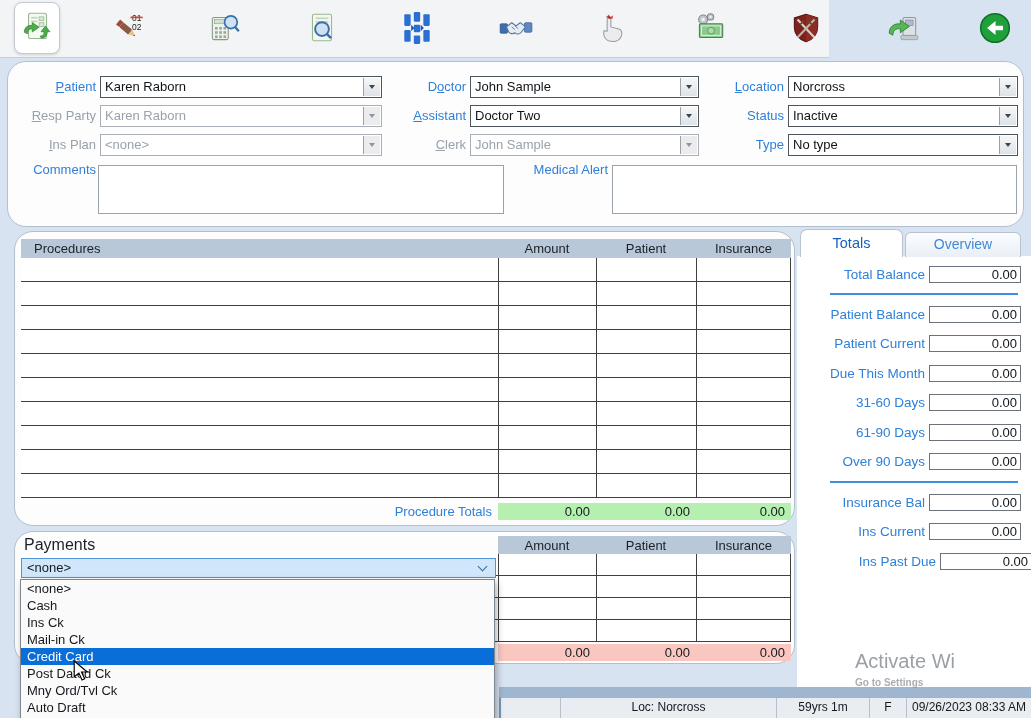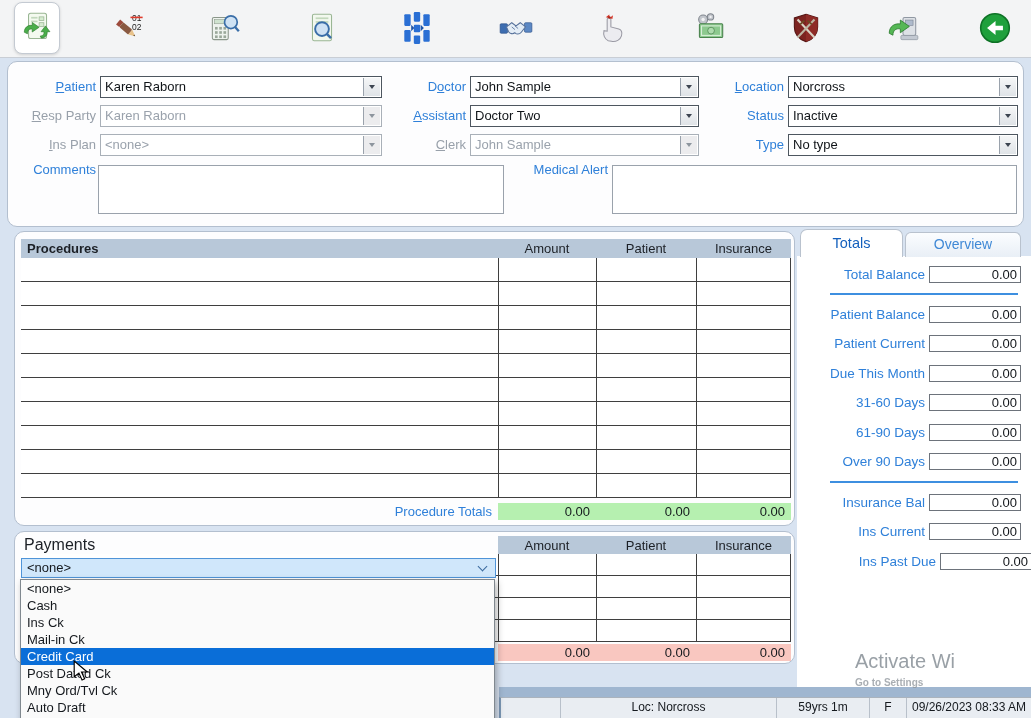--- a/index.html
+++ b/index.html
@@ -4,44 +4,44 @@
 <style>
   * { box-sizing: border-box; margin: 0; padding: 0; }
   html,body { width:1031px; height:718px; overflow:hidden; }
   body {
     position:relative;
     background:#d8e3f1;
     font-family:"Liberation Sans", sans-serif;
     color:#15191e;
   }
   
-  .toolbar{position:absolute;left:0;top:0;width:1031px;height:58px;background:#f3f4f5;border-bottom:1px solid #c9ced5;z-index:2;}
+  .toolbar{position:absolute;left:0;top:0;width:829px;height:58px;background:#f3f4f5;border-bottom:1px solid #c9ced5;z-index:2;}
   .tb-btn{position:absolute;top:5px;width:46px;height:46px;display:flex;align-items:center;justify-content:center;cursor:pointer;}
   .tb-btn.selected{top:2px;height:52px;background:#fff;border:1px solid #c4cad2;border-radius:8px;box-shadow:0 1px 3px rgba(0,0,0,.15);}
   .tb-btn svg{width:36px;height:36px;}
   
-  .panel{position:absolute;background:#fdfdfe;border:1.5px solid #b3bfcf;border-radius:10px;}
+  .panel{position:absolute;background:#fdfdfe;border:1.5px solid #b3bfcf;border-radius:19px;}
   #patient-panel{left:7px;top:61px;width:1017px;height:166px;}
   #procedures-panel{left:14px;top:231px;width:781px;height:295px;}
   #payments-panel{left:14px;top:531px;width:781px;height:133px;}
   
   .flabel{position:absolute;font-size:13px;color:#2f80d9;text-align:right;line-height:22px;white-space:nowrap;}
   .flabel.dis{color:#98a0aa;}
   .combo{position:absolute;height:22px;border:1px solid #4d565f;background:#fff;}
   .combo .val{position:absolute;left:4px;top:0;right:20px;line-height:20px;font-size:13px;color:#101418;white-space:nowrap;overflow:hidden;}
   .combo .btn{position:absolute;right:1px;top:1px;bottom:1px;width:17px;background:linear-gradient(#f5f6f7,#dfe3e7);border-left:1px solid #9aa2ac;display:flex;align-items:center;justify-content:center;}
   .tri{width:0;height:0;border-left:3.5px solid transparent;border-right:3.5px solid transparent;border-top:4.5px solid #3c4450;}
   .combo.disabled{border-color:#a9b0b8;}
   .combo.disabled .val{color:#9aa2ac;}
   .combo.disabled .tri{border-top-color:#8d959e;}
   .combo.disabled .btn{background:#ececee;}
   .ta{position:absolute;border:1px solid #9aa2ac;background:#fff;resize:none;font:12px "Liberation Sans",sans-serif;}
   
   .band{position:absolute;height:19px;background:#b8c8d9;display:flex;align-items:center;}
-  .band-title{padding-left:6px;font-size:13px;color:#1c2026;flex:1;font-weight:bold;}
+  .band-title{padding-left:13px;font-size:13px;color:#1c2026;flex:1;}
   .hc{font-size:13px;color:#1c2026;text-align:center;}
   .hc1{width:98px;}.hc2{width:100px;}.hc3{width:95px;}
   .grid{position:absolute;left:6px;width:770px;}
   .grid-row{display:flex;border-bottom:1px solid #3f3f3f;background:#fff;}
   .gc0{width:477px;}
   .gc1{width:98px;border-left:1px solid #3f3f3f;}
   .gc2{width:100px;border-left:1px solid #3f3f3f;}
   .gc3{width:95px;border-left:1px solid #3f3f3f;border-right:1px solid #3f3f3f;}
   .tot-cells{position:absolute;left:483px;width:293px;height:17px;display:flex;}
   .tot-cells.green{background:#b6f0b0;}

